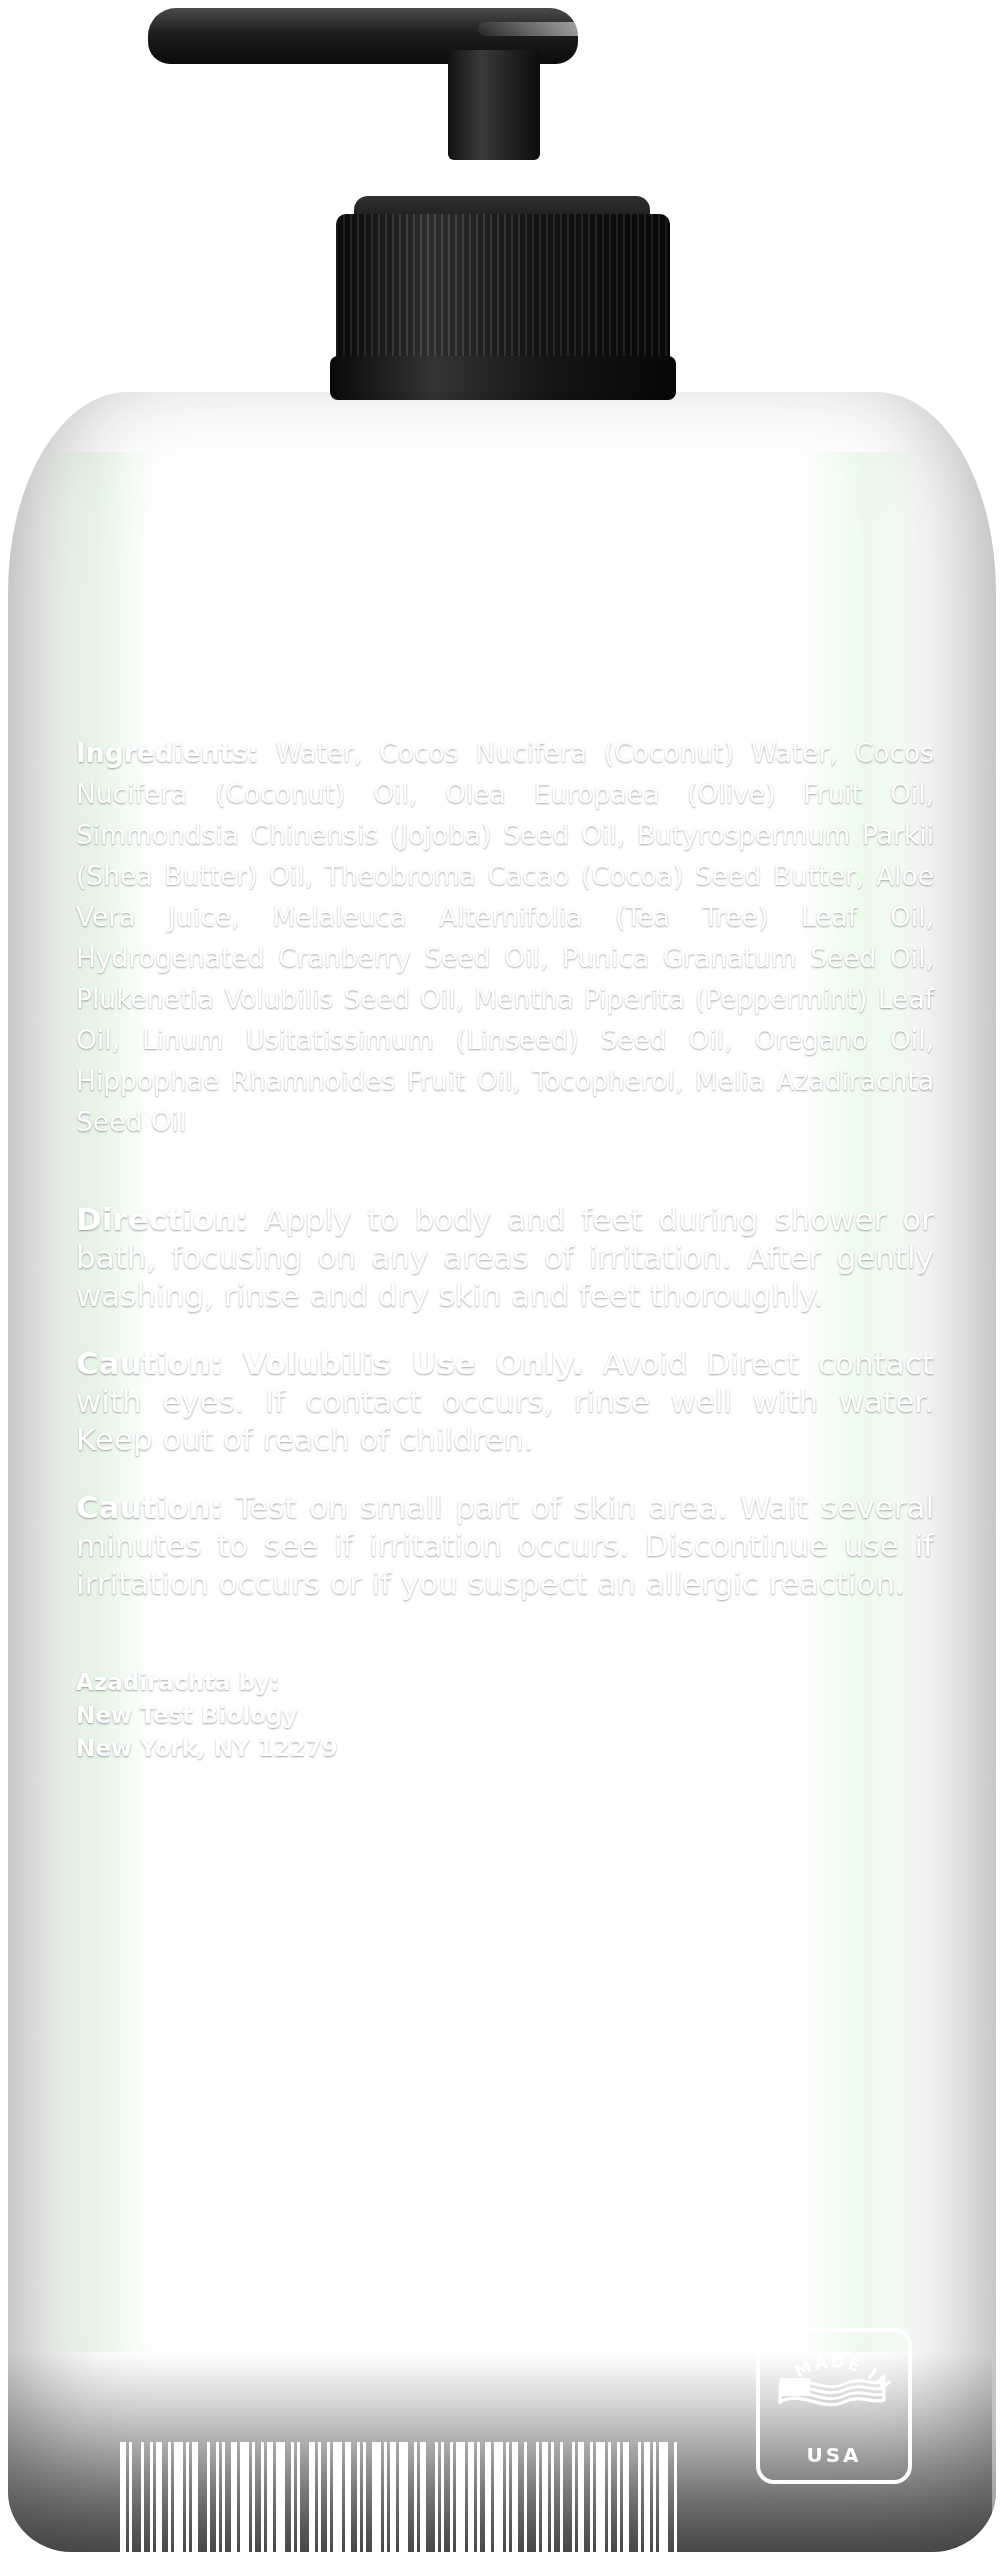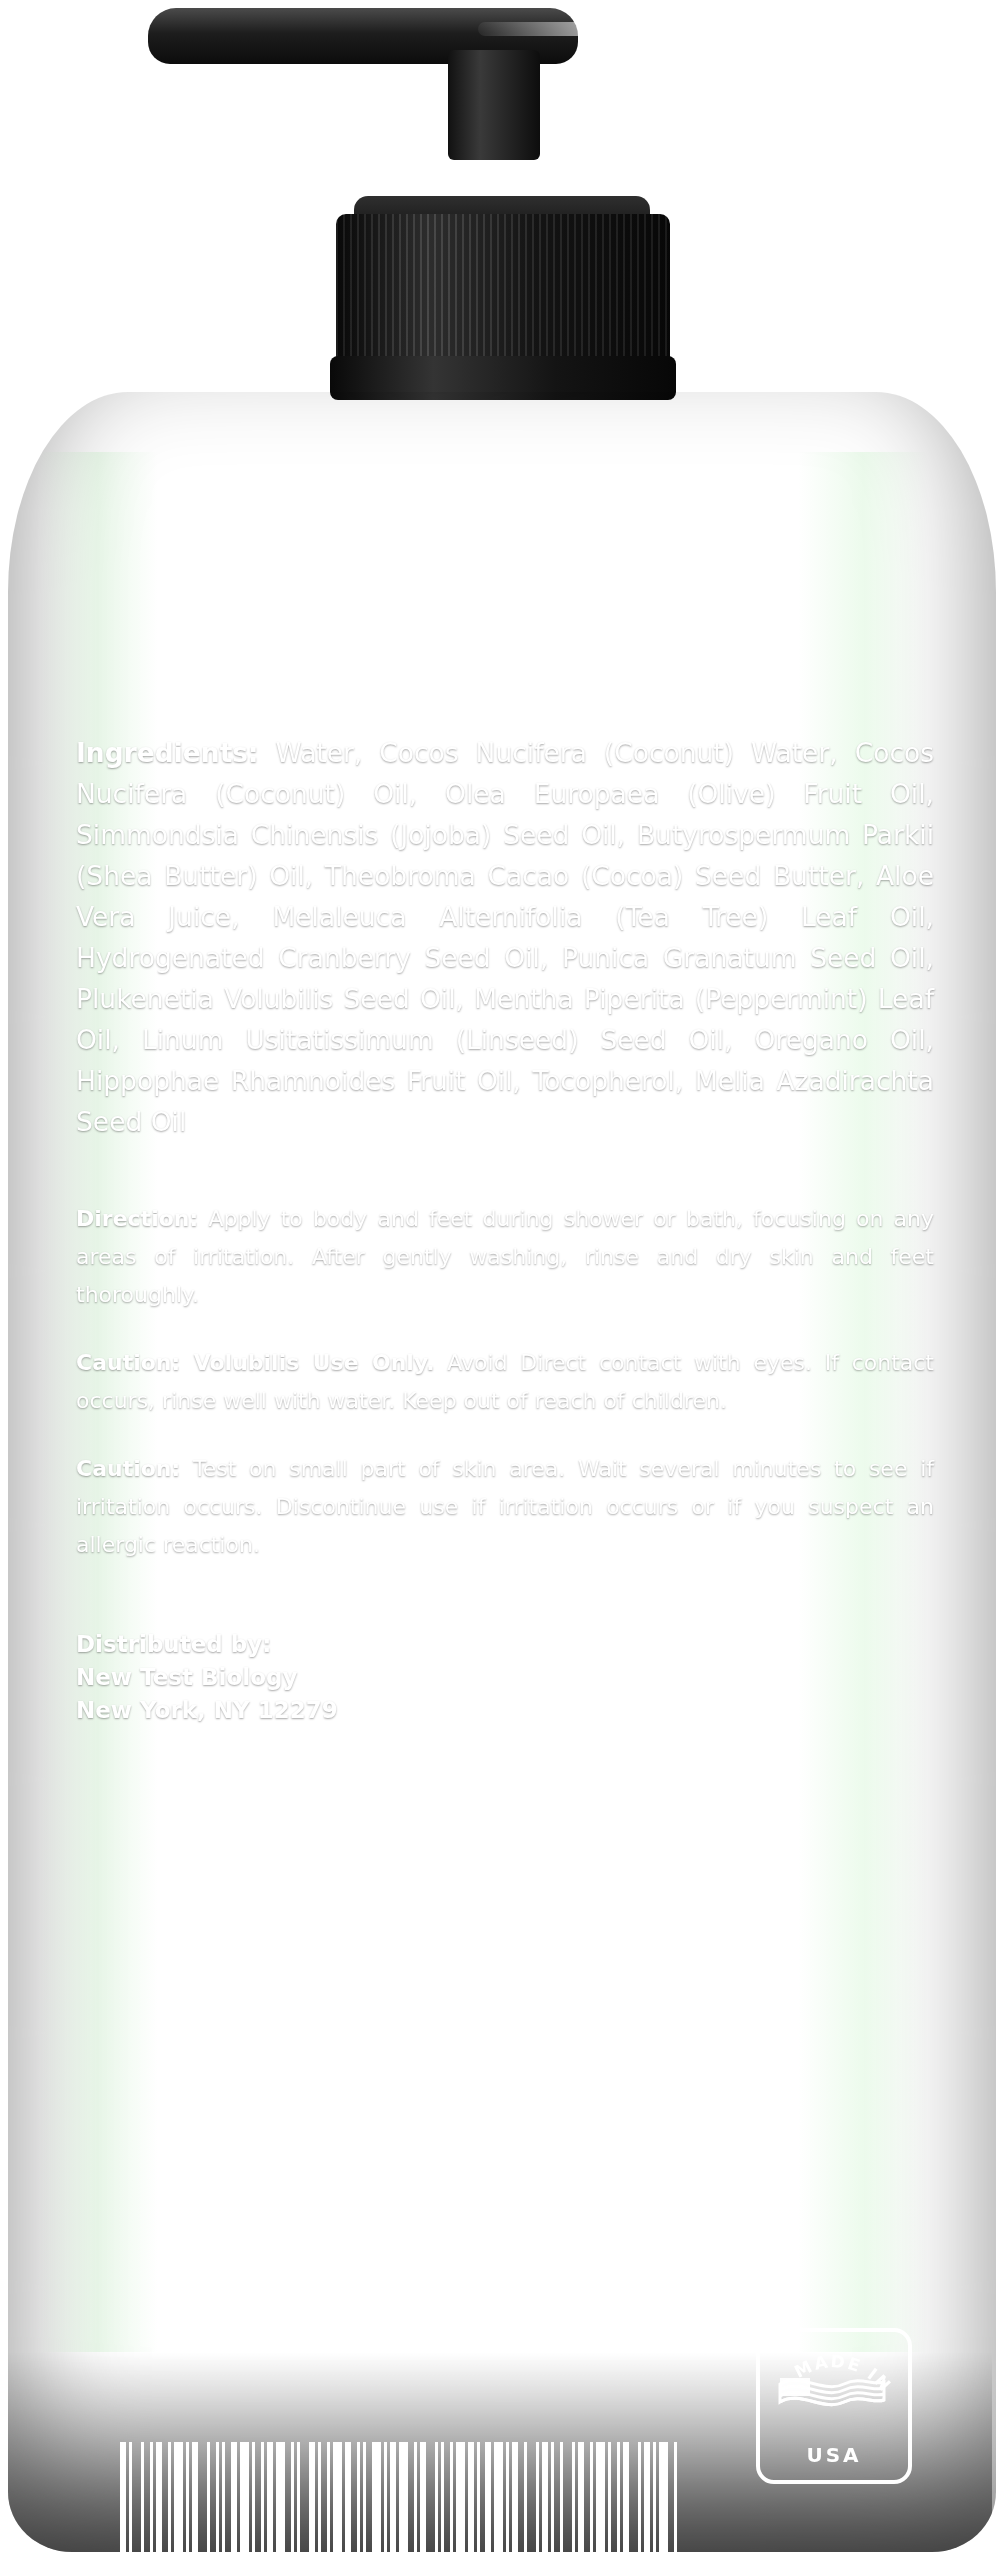--- a/index.html
+++ b/index.html
@@ -159,21 +159,21 @@
   .block {
     margin-bottom: 34px;
   }
   .ingredients-para {
     font-size: 26.5px;
     line-height: 41px;
     text-align: justify;
     margin: 0;
   }
   .para {
-    font-size: 22px;
+    font-size: 31px;
     line-height: 38px;
     text-align: justify;
     margin: 0;
   }
   .heading {
     font-weight: bold;
   }
   .caution-strong {
     font-weight: bold;
   }
@@ -249,21 +249,21 @@
 
       <div class="block block-caution">
         <p class="para"><span class="caution-strong">Caution: Volubilis Use Only.</span><span> Avoid Direct contact with eyes. If contact occurs, rinse well with water. Keep out of reach of children.</span></p>
       </div>
 
       <div class="block block-safety">
         <p class="para"><span class="heading">Caution:</span><span> Test on small part of skin area. Wait several minutes to see if irritation occurs. Discontinue use if irritation occurs or if you suspect an allergic reaction.</span></p>
       </div>
 
       <div class="block">
-        <p class="distributor">Distributed by:</p>
+        <p class="distributor">Azadirachta by:</p>
         <p class="distributor">New Test Biology</p>
         <p class="distributor">New York, NY 12279</p>
       </div>
 
     </div>
 
     <div class="barcode-wrap">
       <div class="barcode-bars" id="barcode-bars">
           <div class="bar" style="width: 8px;"></div>
           <div class="bar spacer" style="width: 4px; background: transparent;"></div>

